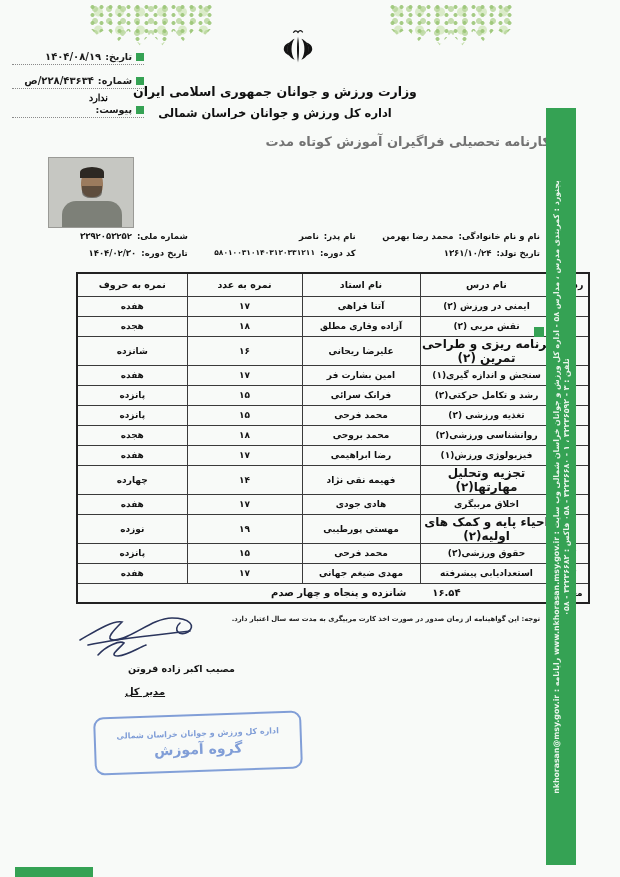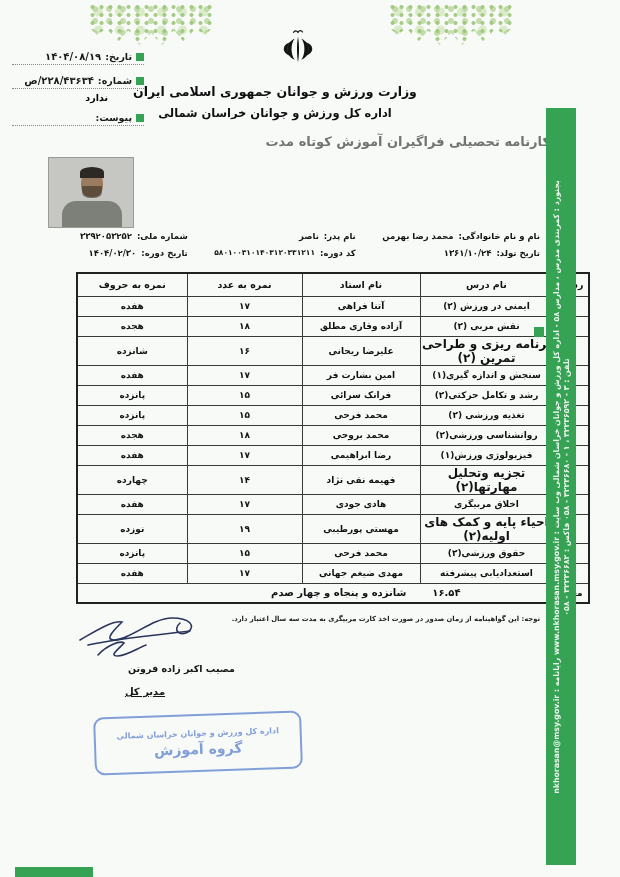--- a/index.html
+++ b/index.html
@@ -25,21 +25,21 @@
   .ministry.l2 { top:106px; font-size:11.5px; }
 
   
   .meta { position:absolute; left:12px; top:50px; width:132px; direction:rtl; }
   .meta .row { position:relative; display:flex; align-items:flex-end; gap:4px;
                border-bottom:1px dotted #8a8a8a; padding-bottom:2px; margin-bottom:9px;
                font-size:9.5px; font-weight:bold; color:#1a1a1a; min-height:15px; }
   .meta .sq { width:8px; height:8px; background:#35a254; flex:0 0 auto; margin-bottom:1px; }
   .meta .lbl { white-space:nowrap; }
   .meta .val { white-space:nowrap; font-size:10px; }
-  .meta .none { font-size:9.5px; font-weight:bold; margin:-6px 36px 8px 0; }
+  .meta .none { font-size:9.5px; font-weight:bold; margin:-6px 36px 0 0;font-family:Liberation Serif, serif; }
 
   .title { position:absolute; left:70px; right:70px; text-align:right; font-weight:bold; color:#737373; }
   .title.t1 { top:134px; font-size:13px; }
   .title.t2 { top:165px; font-size:13px; }
 
   
   .photo { position:absolute; left:48px; top:157px; width:86px; height:71px;
            background:#c6c7c2; border:1px solid #9a9a96; overflow:hidden; }
   .photo .shoulders { position:absolute; bottom:-8px; left:13px; width:60px; height:34px;
            background:#7d8078; border-radius:14px 14px 0 0; }

